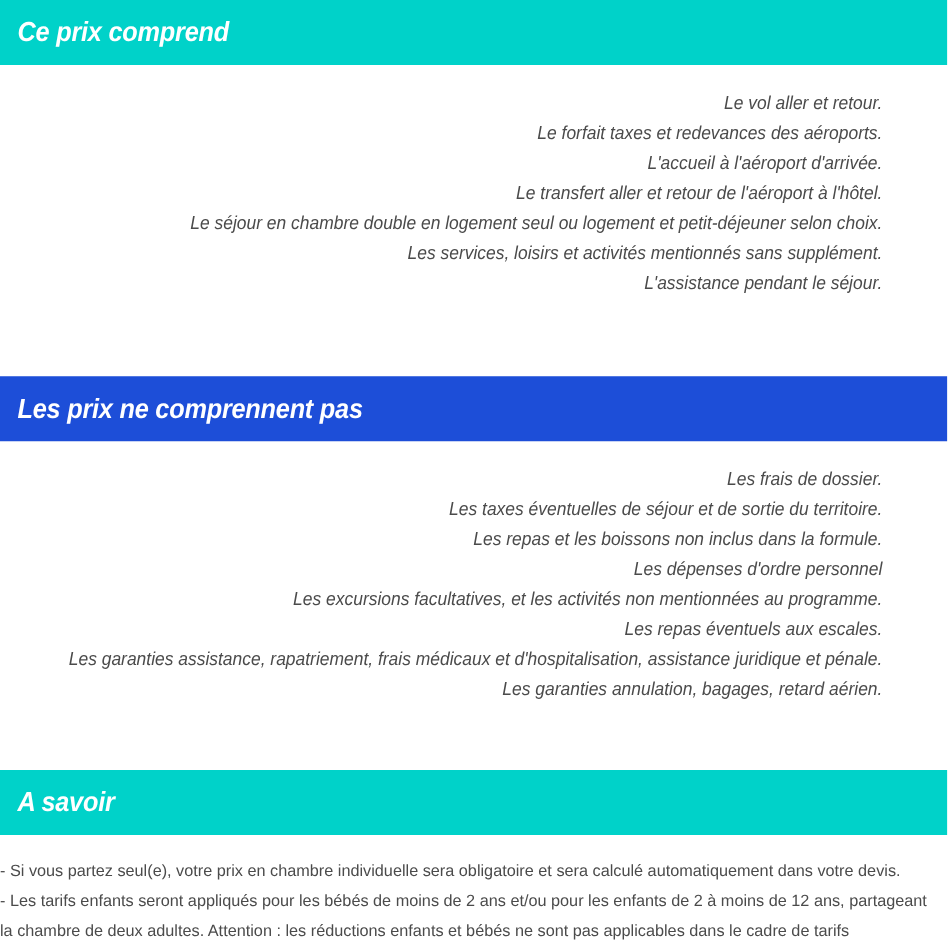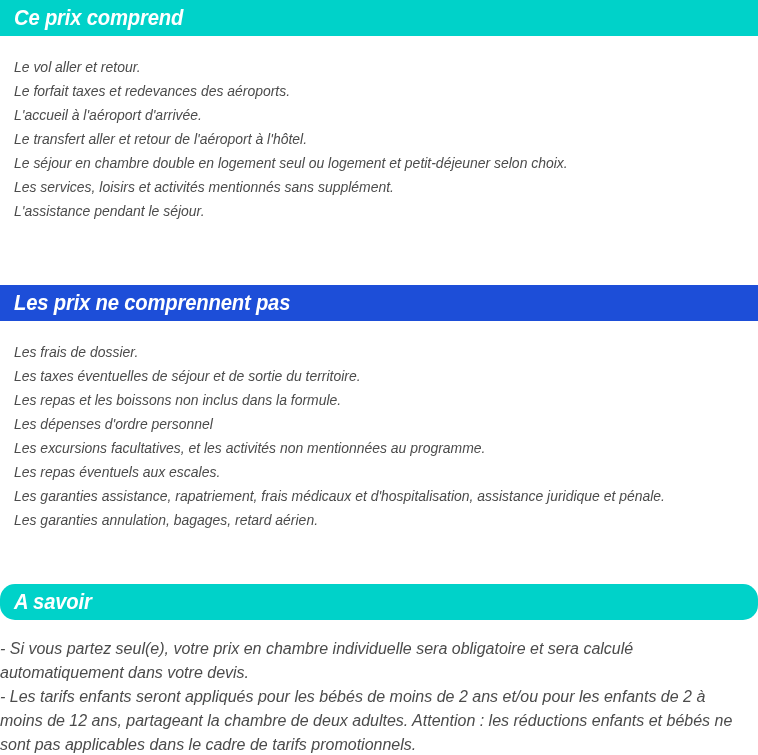--- a/index.html
+++ b/index.html
@@ -19,21 +19,21 @@
     width: 758px;
     min-height: 755px;
     background: #ffffff;
     position: relative;
     overflow: hidden;
   }
 
   
   .section-bar {
     width: 100%;
-    height: 36px;
+    height: 52px;
     background: #00d2c9;
     display: flex;
     align-items: center;
     box-sizing: border-box;
     padding-left: 14px;
   }
   .section-bar-title {
     color: #ffffff;
     font-family: "Liberation Sans Narrow", "Liberation Sans", "DejaVu Sans", sans-serif;
     font-size: 22px;
@@ -65,32 +65,31 @@
     line-height: 24px;
     white-space: nowrap;
     transform: scaleX(0.93);
     transform-origin: left center;
   }
 
   
   .para {
     color: #4b4b4b;
     font-family: "Liberation Sans Narrow", "Liberation Sans", "DejaVu Sans", sans-serif;
-    font-size: 16px;
-    font-style: italic;
+    font-size: 13px;
     font-weight: normal;
     line-height: 24px;
     margin: 0;
     padding: 0;
     max-width: 752px;
   }
 
   
   .gap-after-bar { height: 19px; }
-  .block-1 { padding-left: 14px; }
+  .block-1 { padding-left: 14px; text-align: right; }
   .spacer-1 { height: 62px; }
   .spacer-2 { height: 52px; }
   .gap-after-bar-3 { height: 17px; }
 </style>
 </head>
 <body>
 
 <div class="page" style="background: rgb(255, 255, 255);">
 
   <section>
@@ -128,21 +127,21 @@
         <li class="bullet-item" style="color: rgb(75, 75, 75);">Les repas éventuels aux escales.</li>
         <li class="bullet-item" style="color: rgb(75, 75, 75);">Les garanties assistance, rapatriement, frais médicaux et d'hospitalisation, assistance juridique et pénale.</li>
         <li class="bullet-item" style="color: rgb(75, 75, 75);">Les garanties annulation, bagages, retard aérien.</li>
       </ul>
     </div>
   </section>
 
   <div class="spacer-2"></div>
 
   <section>
-    <div class="section-bar" style="background: rgb(0, 210, 201); border-radius: 15px;">
+    <div class="section-bar" style="background: rgb(0, 210, 201);">
       <span class="section-bar-title" style="color: rgb(255, 255, 255);">A savoir</span>
     </div>
     <div class="gap-after-bar-3"></div>
     <div class="section-body">
       <p class="para" style="color: rgb(75, 75, 75);">- Si vous partez seul(e), votre prix en chambre individuelle sera obligatoire et sera calculé automatiquement dans votre devis.</p>
       <p class="para" style="color: rgb(75, 75, 75);">- Les tarifs enfants seront appliqués pour les bébés de moins de 2 ans et/ou pour les enfants de 2 à moins de 12 ans, partageant la chambre de deux adultes. Attention : les réductions enfants et bébés ne sont pas applicables dans le cadre de tarifs promotionnels.</p>
     </div>
   </section>
 
 </div>

